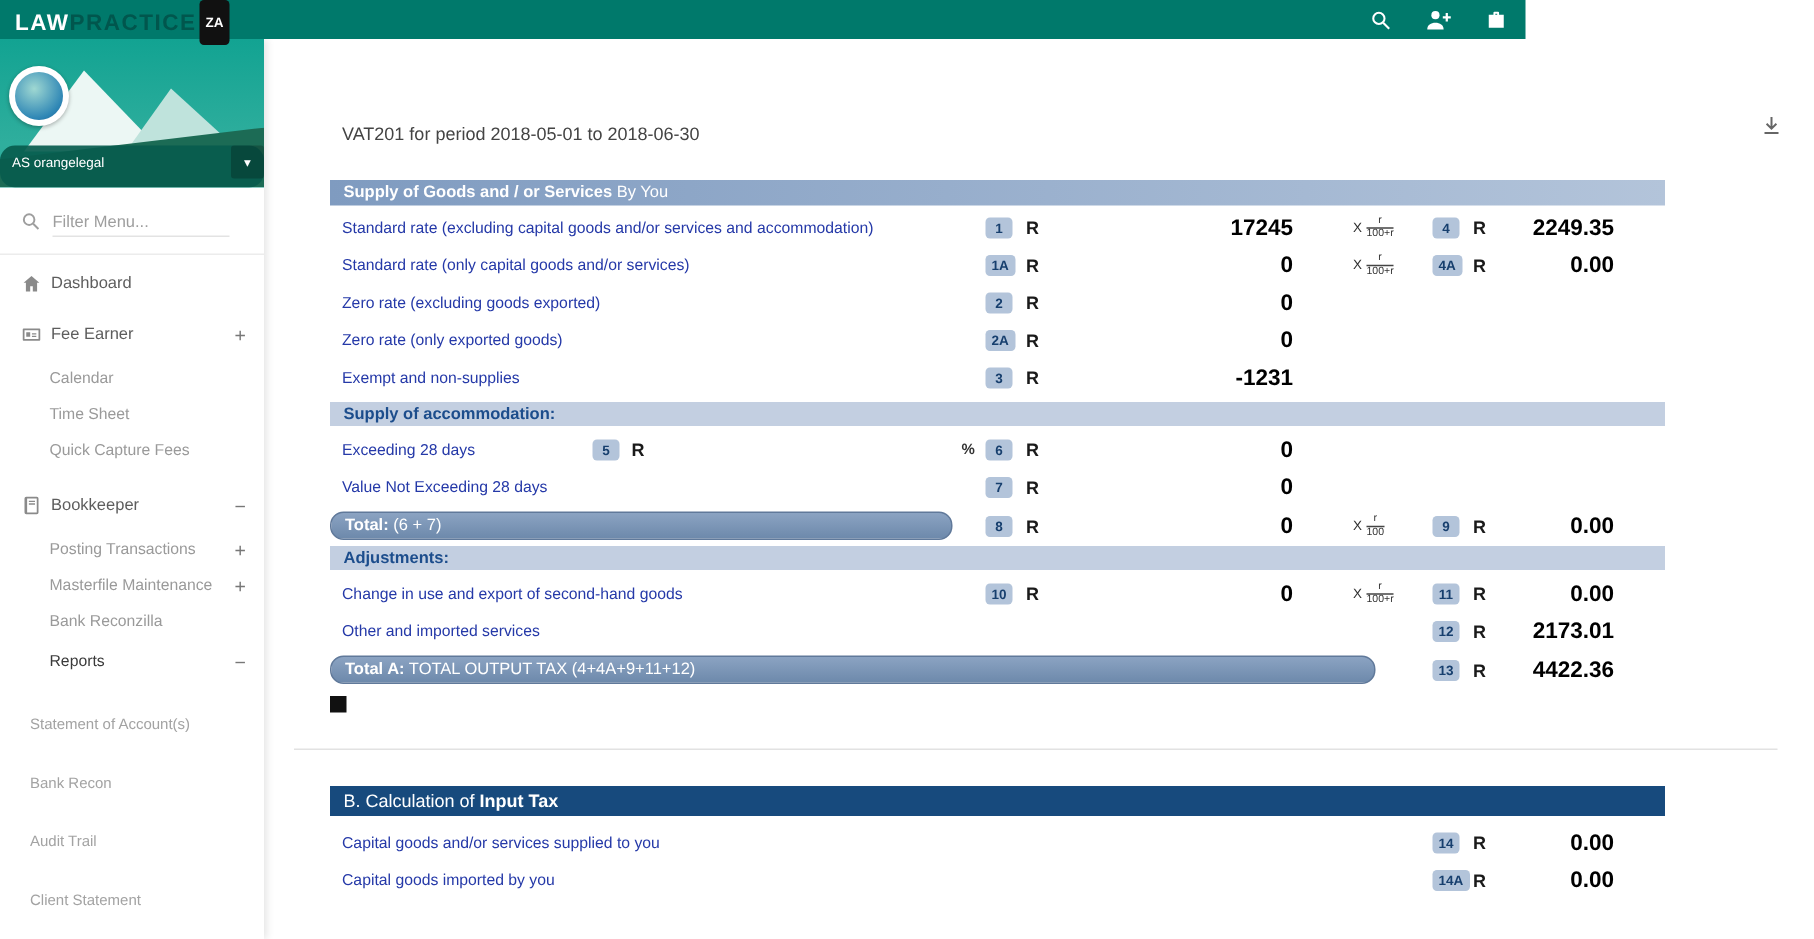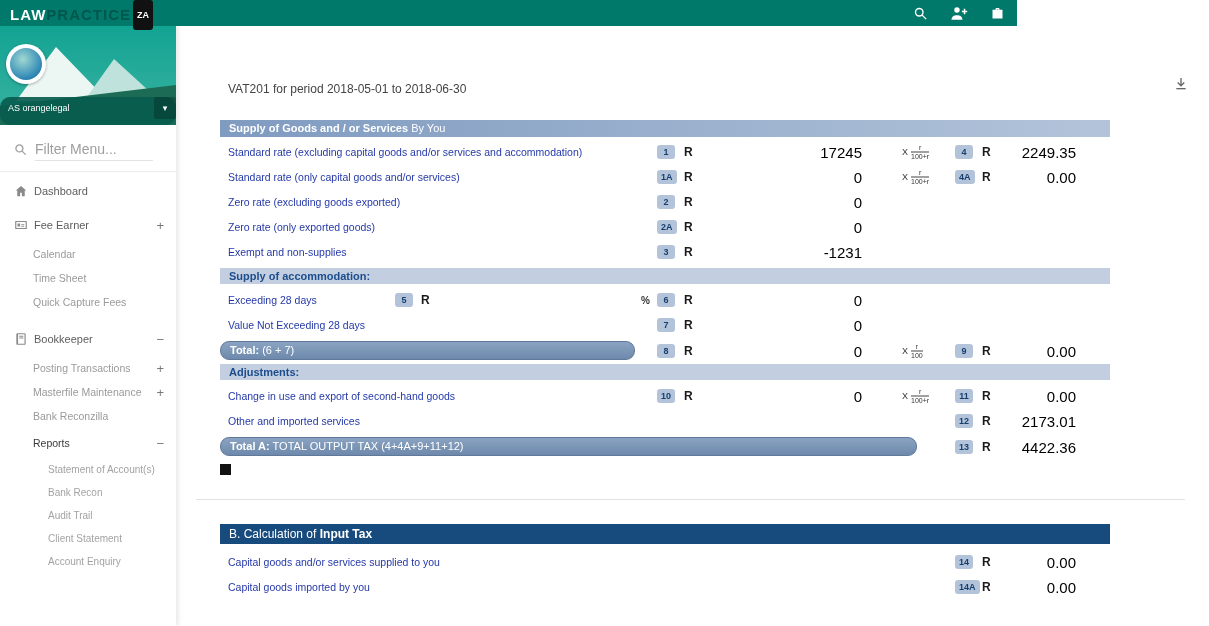--- a/index.html
+++ b/index.html
@@ -32,31 +32,31 @@
     background: #fff; box-shadow: 0 1px 3px rgba(0,0,0,.3); }
   .avatar-inner { position: absolute; left: 4px; top: 4px; width: 32px; height: 32px; border-radius: 50%;
     background: radial-gradient(circle at 40% 35%, #9fd8d2, #2e86b5 70%, #1b5e8f); }
   .acct { position: absolute; left: 0; bottom: 0; width: 100%; height: 28px;
     background: rgba(8, 92, 78, .92); color: #fff; font-size: 9px; line-height: 22px; padding-left: 8px; border-radius: 10px; }
   .acct-caret { position: absolute; right: 0; top: 0; width: 22px; height: 22px; text-align: center;
     background: rgba(0,0,0,.22); color: #fff; font-size: 9px; line-height: 22px; cursor: pointer; border-radius: 2px; }
 
   .filter-wrap { display: flex; align-items: center; gap: 8px; padding: 16px 14px 10px 14px;
     border-bottom: 1px solid #ececec; }
-  .filter-input { border: none; outline: none; font-size: 14px; color: #555; width: 118px;
+  .filter-input { border: none; outline: none; font-size: 11px; color: #555; width: 118px;
     border-bottom: 1px solid #e3e3e3; padding-bottom: 3px; font-family: "Liberation Sans", sans-serif; }
   .filter-input::placeholder { color: #9e9e9e; }
 
   .menu { padding-top: 2px; }
   .mi { position: relative; display: flex; align-items: center; cursor: pointer; }
   .mi .mi-icon { display: inline-flex; width: 20px; }
   .mi-ex { position: absolute; right: 12px; color: #777; font-size: 13px; }
   .lvl0 { height: 34px; padding-left: 14px; font-size: 11px; color: #5d5d5d; }
   .lvl1 { height: 24px; padding-left: 33px; font-size: 10.5px; color: #9a9a9a; }
-  .lvl2 { height: 23px; padding-left: 48px; font-size: 10px; color: #a3a3a3; }
+  .lvl2 { height: 23px; padding-left: 20px; font-size: 10px; color: #a3a3a3; margin-top: 16px; }
   .mi.gap-before { margin-top: 8px; }
   .mi.active { color: #3a3a3a; height: 30px; }
 
   
   .main { position: absolute; left: 176px; top: 26px; right: 0; bottom: 0; background: #fff; overflow: hidden; }
   .main-head { position: relative; height: 94px; }
   .page-title { position: absolute; left: 52px; top: 56px; font-size: 12px; color: #444; }
   .dl-icon { position: absolute; right: 20px; top: 50px; cursor: pointer; }
   .content { width: 890px; margin-left: 44px; }
 
@@ -67,21 +67,21 @@
     background: linear-gradient(to right, #7f9bc0, #b3c4da); margin-bottom: 2px; white-space: nowrap; }
   .band-light { height: 16px; line-height: 16px; background: #c3cfe1; color: #1c4d8c;
     font-weight: bold; font-size: 11px; padding-left: 9px; margin: 4px 0 3px 0; }
 
   .frow { position: relative; height: 25px; }
   .frow > span, .trow > span { position: absolute; top: 50%; transform: translateY(-50%); white-space: nowrap; }
   .flabel { left: 8px; font-size: 10.5px; color: #2539a8; }
   .fbadge { background: #b3c4da; color: #173f6e; font-size: 9px; font-weight: bold;
     height: 14px; line-height: 14px; padding: 0 4px; min-width: 18px; text-align: center; border-radius: 3px; }
   .rsym { font-size: 12px; font-weight: bold; color: #1a1a1a; }
-  .fval { font-size: 15px; font-weight: normal; color: #000; }
+  .fval { font-size: 15px; font-weight: bold; color: #000; }
   .pct { font-size: 10px; font-weight: bold; color: #333; }
   .mult { position: absolute; top: 50%; transform: translateY(-50%); left: 682px; display: flex;
     align-items: center; gap: 3px; font-size: 9px; color: #333; }
   .mx { font-size: 9px; color: #333; }
   .frac { display: inline-block; text-align: center; }
   .frac .num { display: block; border-bottom: 1px solid #444; padding: 0 2px; font-size: 7px; line-height: 8px; color: #333; }
   .frac .den { display: block; font-size: 7px; line-height: 8px; color: #333; }
 
   .trow { position: relative; height: 19px; margin: 4px 0 2px 0; }
   .tbar { position: absolute; left: 0; top: 0; height: 19px; border-radius: 9px;

